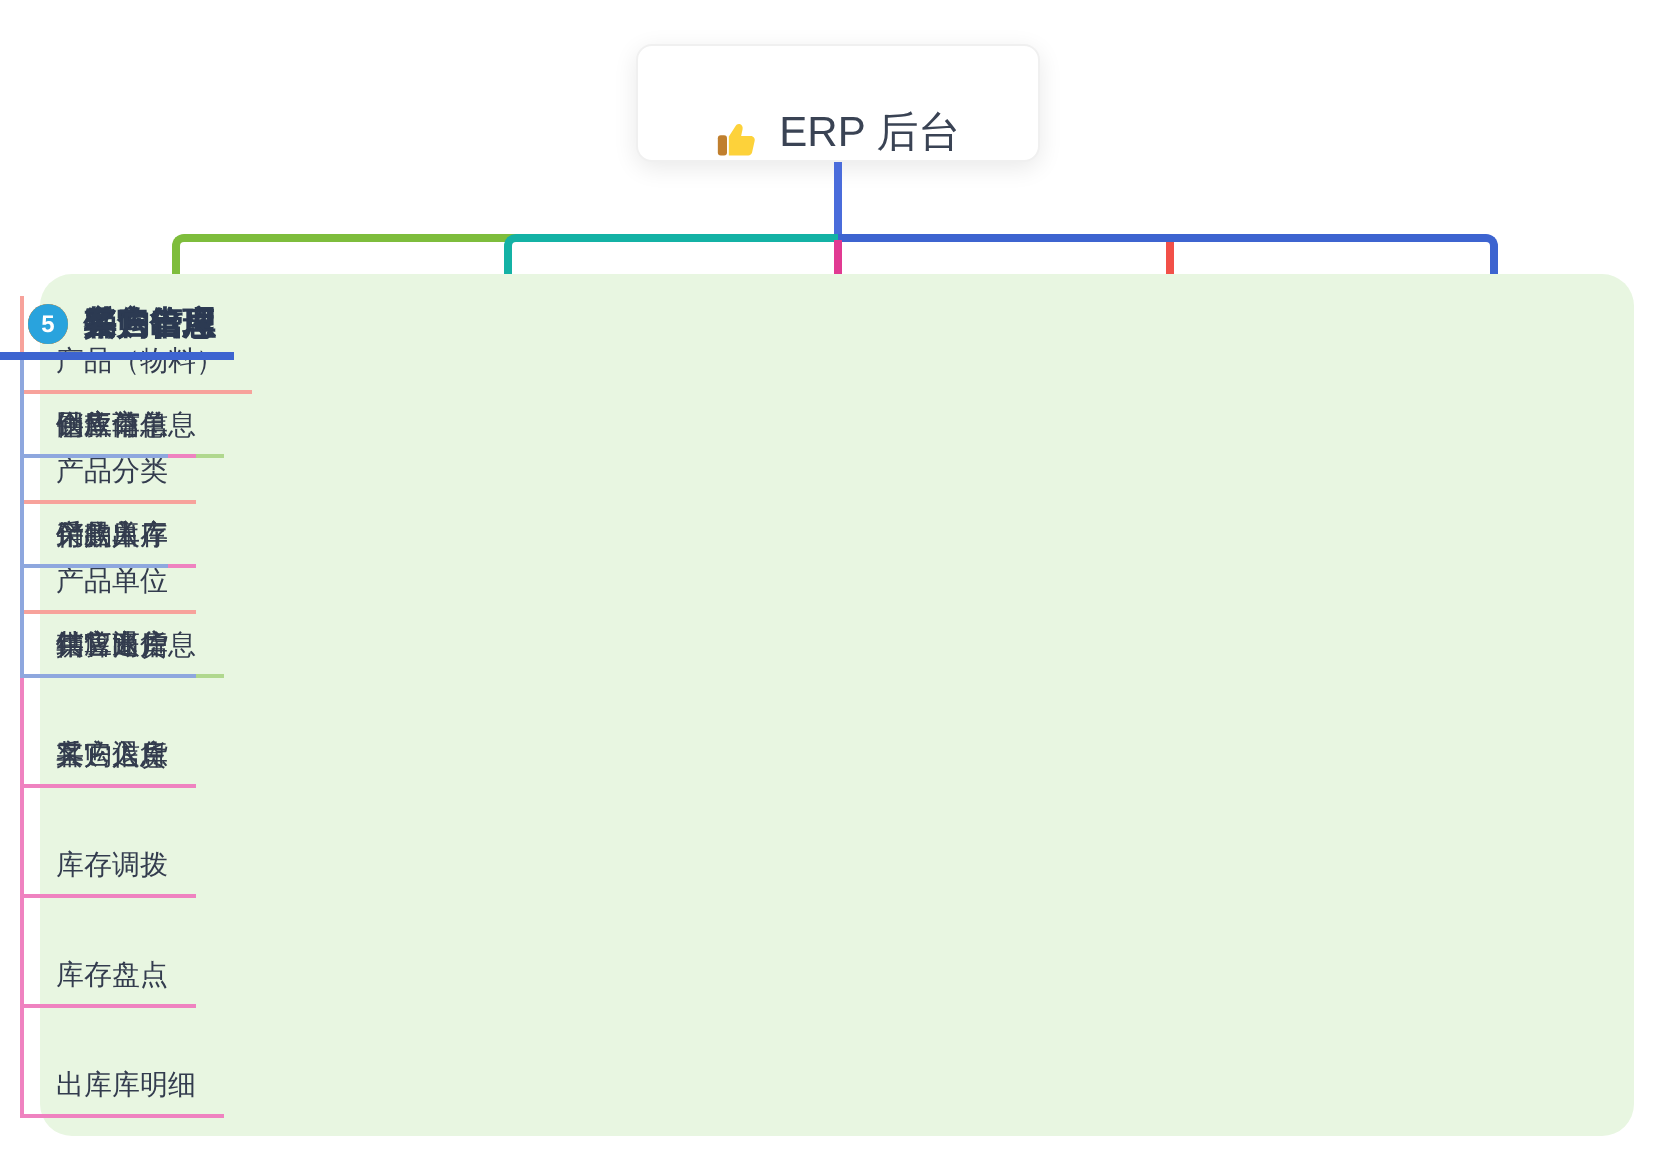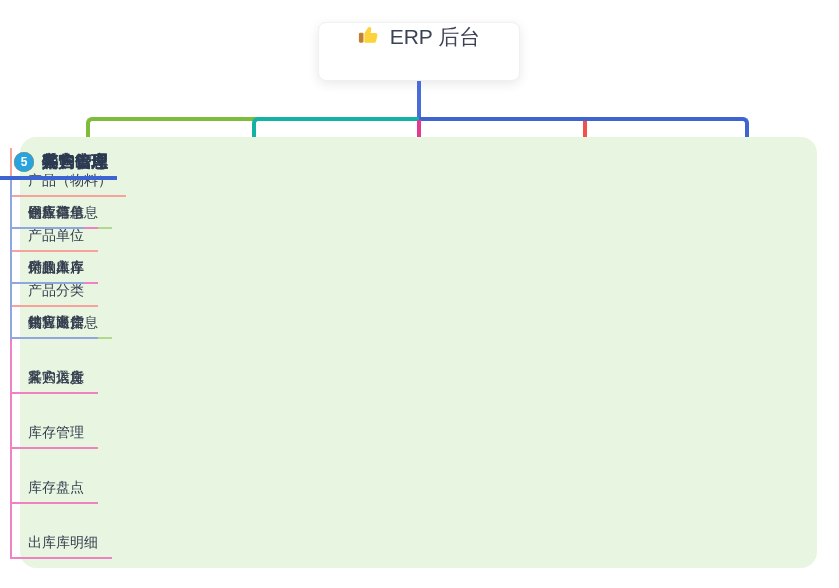--- a/index.html
+++ b/index.html
@@ -4,21 +4,21 @@
 <style>
   * { margin:0; padding:0; box-sizing:border-box; }
   html,body { width:839px; height:588px; background:#ffffff; overflow:hidden;
               font-family:"Liberation Sans","DejaVu Sans",sans-serif; }
   .canvas { position:relative; width:839px; height:588px; }
 
   
   .root-node { position:absolute; left:318px; top:22px; width:202px; height:59px;
     background:#fff; border:1px solid #f0f0f0; border-radius:8px;
     box-shadow:0 3px 12px rgba(0,0,0,.09);
-    display:flex; align-items:flex-start; justify-content:center; gap:10px;
+    display:flex; align-items:flex-end; justify-content:center; gap:10px;
     font-size:21px; font-weight:500; color:#3a4354; }
   .thumb-icon { display:flex; }
 
   
   .conn { position:absolute; }
   .trunk        { left:417px; top:81px;  width:4px;  height:40px; background:var(--trunk); }
   .elbow-b1     { left:86px;  top:117px; width:333px; height:31px;
                   border-left:4px solid var(--c1); border-top:4px solid var(--c1);
                   border-top-left-radius:6px; }
   .elbow-b2     { left:252px; top:117px; width:167px; height:31px;
@@ -111,31 +111,31 @@
   <div class="branch-col" style="--c: #e13a92; --lc: #ef82c0; --bc: #fbae21;">
     <div class="branch-title">
       <span class="badge">3</span>
       <span>其它出库</span>
     </div>
     <ul class="items">
         <li>仓库信息</li>
         <li>产品库存</li>
         <li>其它出库</li>
         <li>其它入库</li>
-        <li>库存管理</li>
+        <li>库存调拨</li>
         <li>库存盘点</li>
         <li>出库库明细</li>
       </ul>
   </div>
 
   <div class="branch-col" style="--c: #f25048; --lc: #f7a29b; --bc: #2ebd4e;">
     <ul class="items">
         <li>产品（物料）</li>
+        <li>产品分类</li>
         <li>产品单位</li>
-        <li>产品分类</li>
       </ul>
   </div>
 
   <div class="branch-col" style="--c: #3d64d0; --lc: #8ea7de; --bc: #29a3dd;">
     <div class="branch-title">
       <span class="badge">5</span>
       <span>客户信息</span>
     </div>
     <ul class="items">
         <li>回款单</li>

